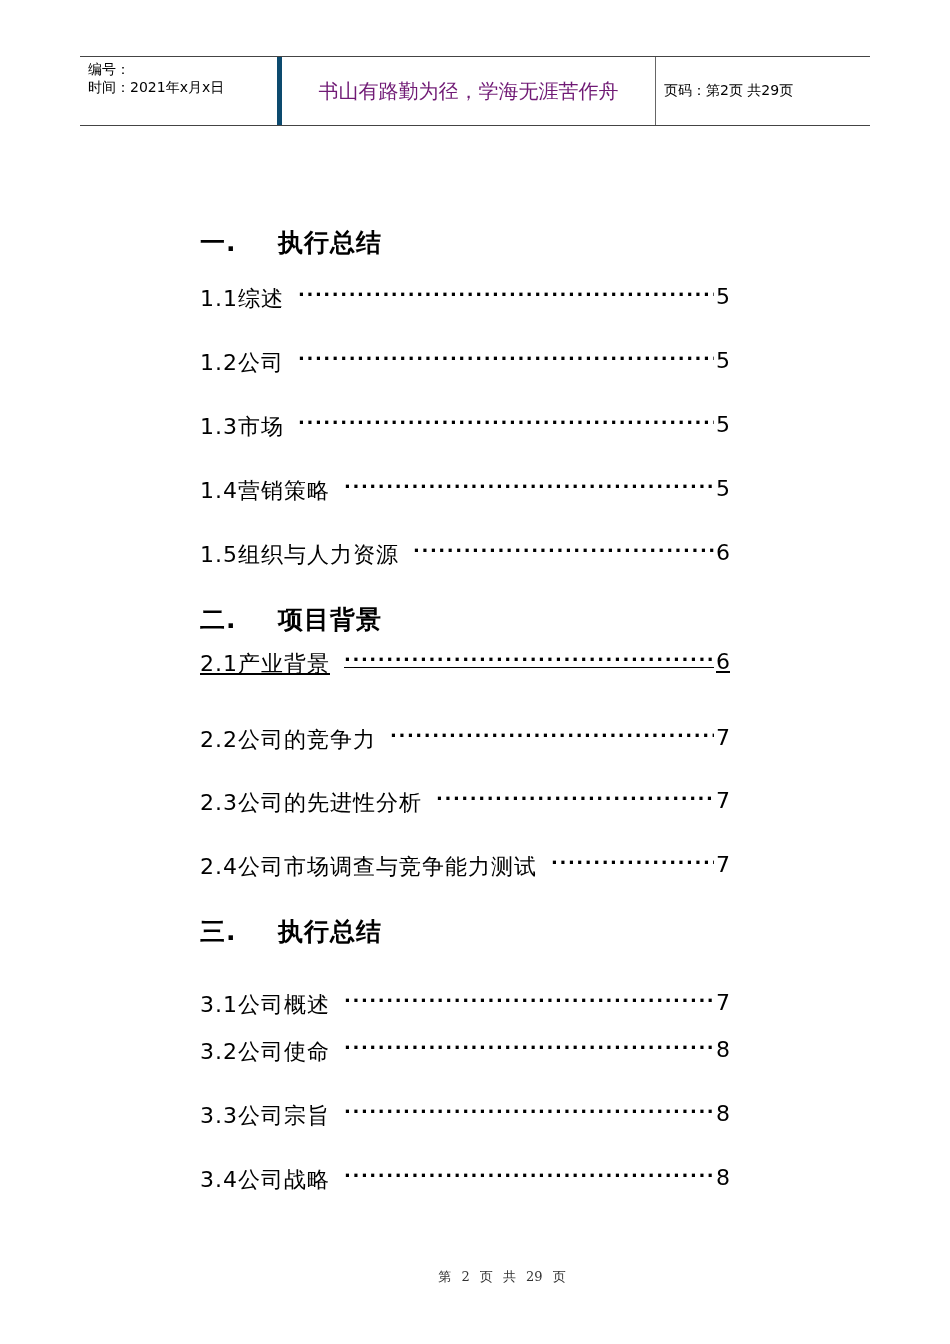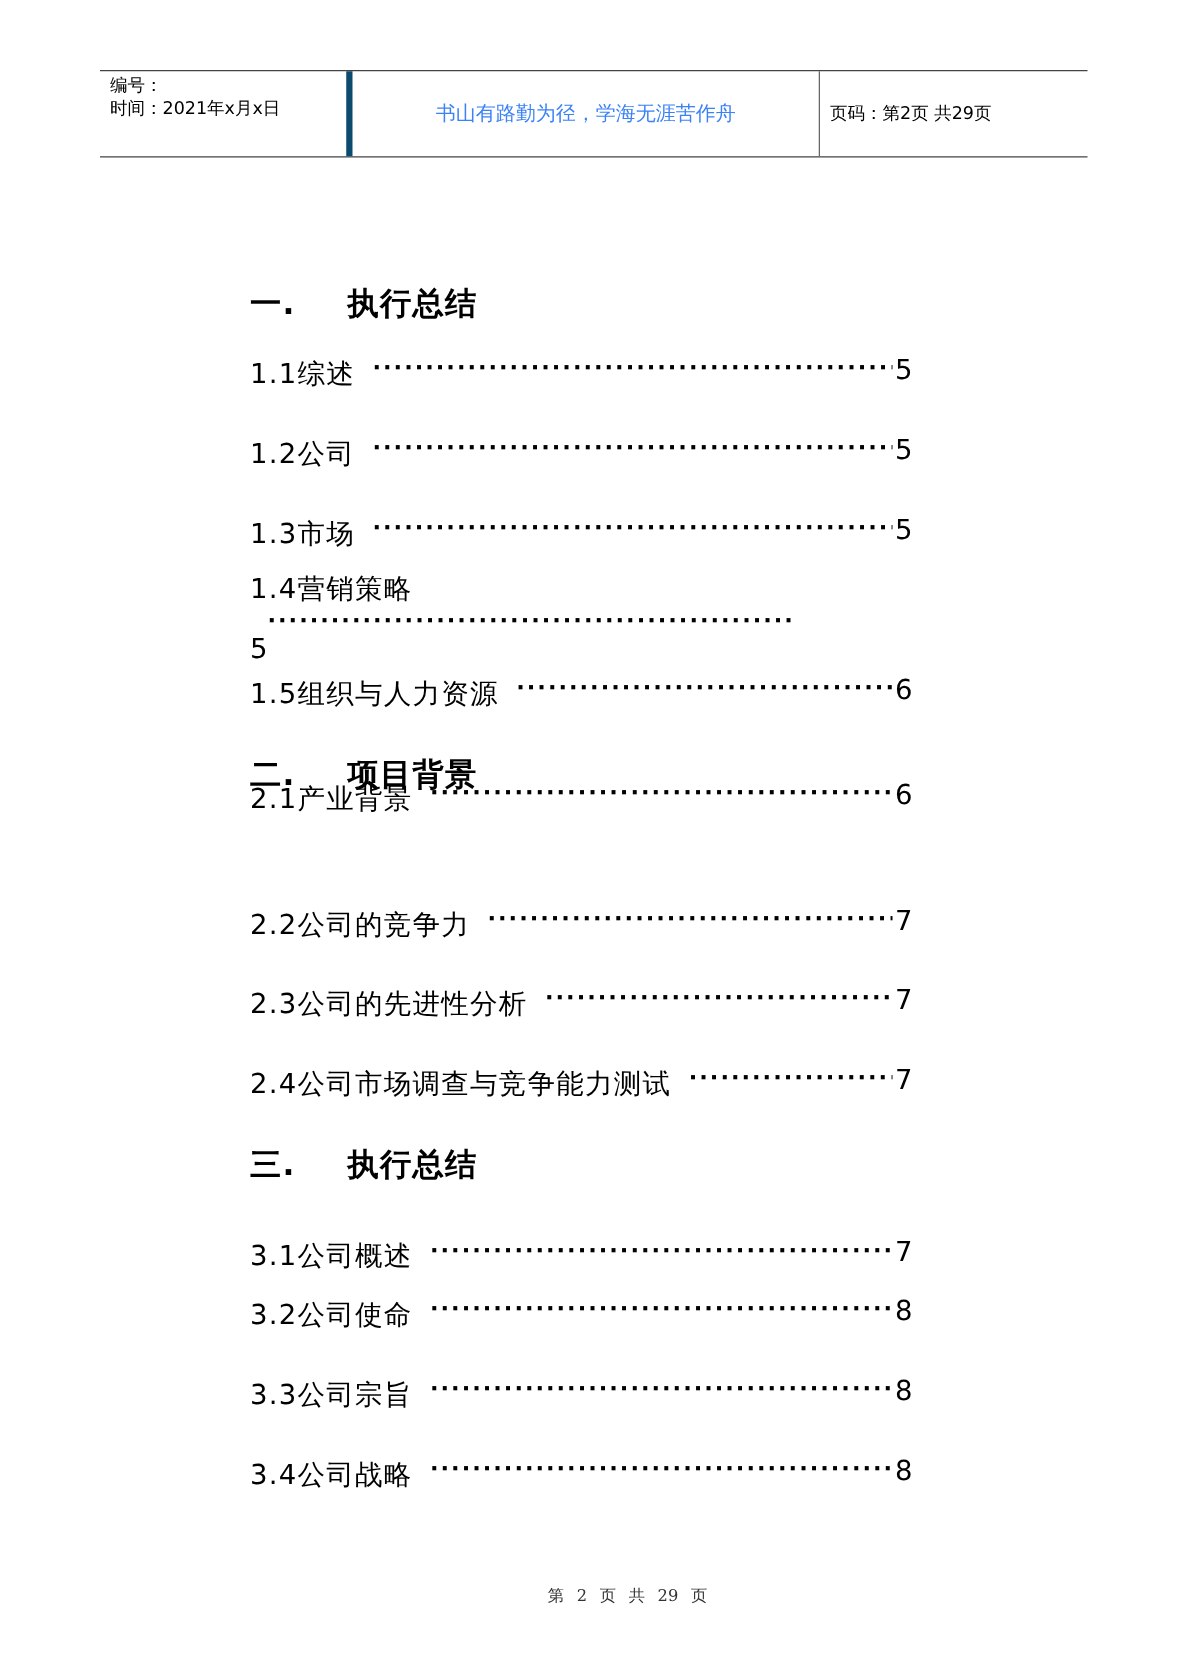--- a/index.html
+++ b/index.html
@@ -1,20 +1,20 @@
 <!DOCTYPE html>
 <html><head>
 <meta charset="utf-8">
 <style>
   html, body { margin:0; padding:0; background:#fff; }
   body { width:950px; height:1344px; position:relative; overflow:hidden; font-family:"DejaVu Sans", sans-serif; color:#000; }
   .header { position:absolute; left:80px; top:56px; width:790px; height:68px; border-top:1px solid #444; border-bottom:1px solid #444; display:flex; }
   .hcell { height:100%; box-sizing:border-box; }
   .hleft { width:202px; border-right:5px solid #0c4a6e; padding:3px 0 0 8px; font-size:14px; line-height:18px; }
-  .hmid { width:374px; border-right:1px solid #666; display:flex; align-items:center; justify-content:center; color:#3b82f6; font-size:16px; }
+  .hmid { width:374px; border-right:1px solid #666; display:flex; align-items:center; justify-content:center; color:#701a75; font-size:20px; }
   .hright { flex:1; display:flex; align-items:center; padding-left:8px; font-size:14px; }
   .h1 { position:absolute; left:200px; font-size:25px; font-weight:bold; letter-spacing:1px; }
   .h1 .num { display:inline-block; width:78px; }
   .row { position:absolute; left:200px; width:530px; display:flex; align-items:flex-start; font-size:22px; }
   .row .label { white-space:nowrap; letter-spacing:1px; }
   .row .dots { flex:1; overflow:hidden; white-space:nowrap; margin:0 2px 0 14px; font-weight:bold; letter-spacing:1.6px; font-size:18px; }
   .row .page { font-size:22px; }
   .footer { position:absolute; top:1268px; left:0; width:950px; text-align:center; font-family:"DejaVu Serif", serif; font-size:13px; color:#333; word-spacing:6px;margin-left:27px; }
 </style>
 </head>
@@ -40,35 +40,35 @@
 <div class="row" style="top:348px;">
     <span class="label">1.2公司</span>
     <span class="dots">··················································</span>
     <span class="page">5</span>
   </div>
 <div class="row" style="top:412px;">
     <span class="label">1.3市场</span>
     <span class="dots">··················································</span>
     <span class="page">5</span>
   </div>
-<div class="row" style="top:456px;flex-direction:column;">
+<div class="row" style="top:476px;">
     <span class="label">1.4营销策略</span>
     <span class="dots">··················································</span>
     <span class="page">5</span>
   </div>
 <div class="row" style="top:540px;">
     <span class="label">1.5组织与人力资源</span>
     <span class="dots">··················································</span>
     <span class="page">6</span>
   </div>
 
 <div class="h1" style="top:603px;">
   <span class="num">二.</span><span>项目背景</span>
 </div>
-<div class="row" style="top:624px;">
+<div class="row" style="top:649px;text-decoration:underline;">
     <span class="label">2.1产业背景</span>
     <span class="dots">··················································</span>
     <span class="page">6</span>
   </div>
 <div class="row" style="top:725px;">
     <span class="label">2.2公司的竞争力</span>
     <span class="dots">··················································</span>
     <span class="page">7</span>
   </div>
 <div class="row" style="top:788px;">

